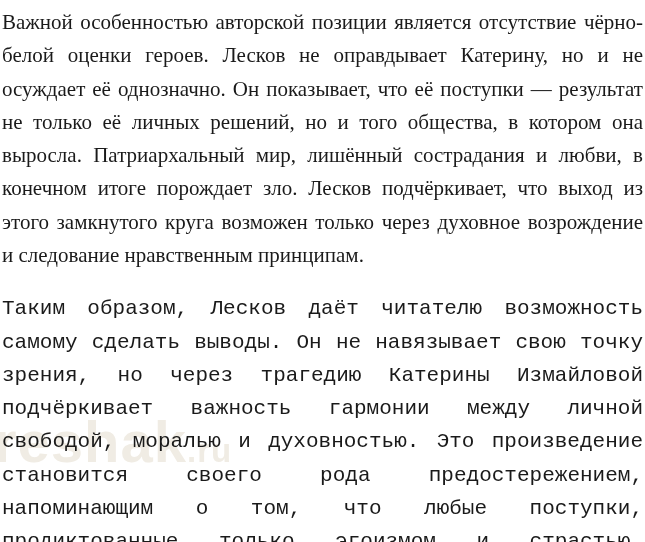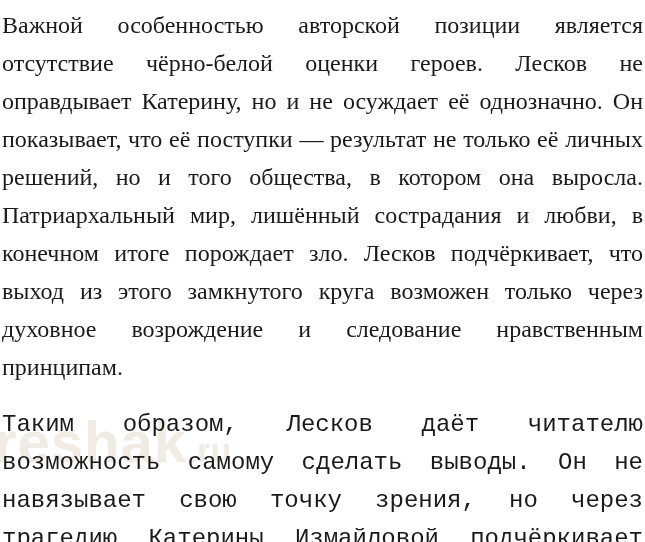--- a/index.html
+++ b/index.html
@@ -39,21 +39,21 @@
   }
   .watermark .small {
     font-size: 33px;
   }
   .content {
     position: relative;
     z-index: 1;
   }
   p {
     margin: 0 0 20px 0;
-    font-size: 24px;
+    font-size: 21px;
     line-height: 1.585;
     text-align: justify;
     text-justify: inter-word;
     hyphens: manual;
   }
   p:last-child {
     margin-bottom: 0;
     font-family: Liberation Mono, monospace;
   }
 </style>

